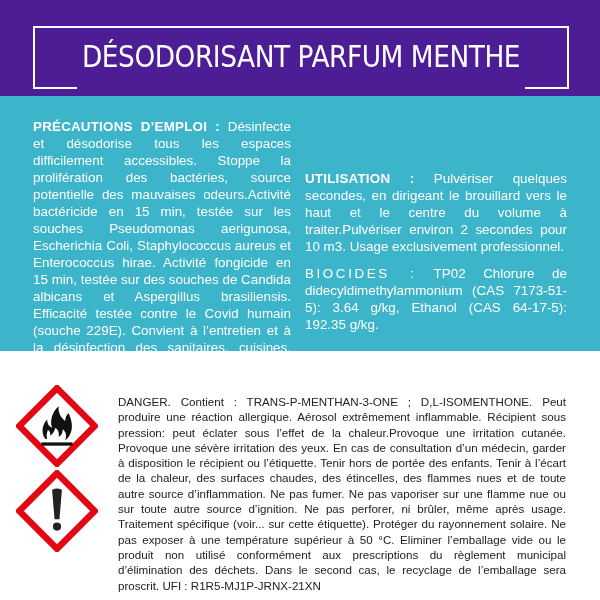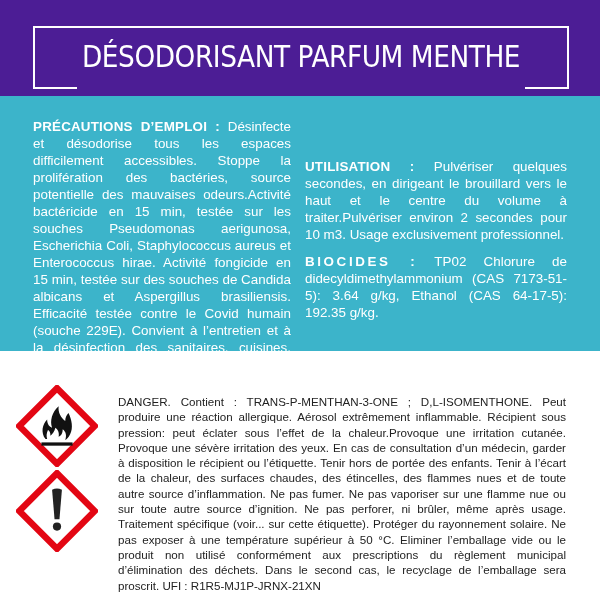--- a/index.html
+++ b/index.html
@@ -39,21 +39,21 @@
     position: absolute; color: #ffffff;
     font-family: "Liberation Sans", sans-serif;
     font-size: 13.4px; line-height: 17px;
     text-align: justify;
   }
   .col-left { left: 33px; top: 118px; width: 258px; }
   .col-right { left: 305px; top: 118px; width: 262px; }
   .col p { margin: 0; }
   .col p + p { margin-top: 10px; }
   .col .head { font-weight: bold; letter-spacing: 0.2px; }
-  .col .head-wide { font-weight: bold; letter-spacing: 2.6px; }
+  .col .head-wide { font-weight: normal; letter-spacing: 2.6px; }
   .pictos {
     position: absolute; left: 16px; top: 385px; width: 82px;
   }
   .picto { display: block; width: 82px; height: 82px; margin-bottom: 3px; }
   .danger-text {
     position: absolute; left: 107px; top: 383px; width: 470px;
     color: #222222;
     font-family: "Liberation Sans", sans-serif;
     font-size: 11.6px; line-height: 15.3px;
     text-align: justify;
@@ -74,21 +74,21 @@
 <div class="teal-band"></div>
 
 <div class="col col-left">
   <p><span class="head">PRÉCAUTIONS D’EMPLOI :</span> <span>Désinfecte et désodorise tous les espaces difficilement accessibles. Stoppe la prolifération des bactéries, source potentielle des mauvaises odeurs.Activité bactéricide en 15 min, testée sur les souches Pseudomonas aerigunosa, Escherichia Coli, Staphylococcus aureus et Enterococcus hirae. Activité fongicide en 15 min, testée sur des souches de Candida albicans et Aspergillus brasiliensis. Efficacité testée contre le Covid humain (souche 229E). Convient à l’entretien et à la désinfection des sanitaires, cuisines, salles de réunions, bureaux, locaux poubelles…Convient particulièrement aux collectivités, aux entreprises de location (ski, bowling) et aux restaurants.</span></p>
 </div>
 
 <div class="col col-right" style="top:118px;">
   <p style="visibility:hidden;height:0;overflow:hidden;margin:0;"></p>
 </div>
 
-<div class="col col-right" style="top:158px;">
+<div class="col col-right" style="top:170px;">
   <p><span class="head">UTILISATION :</span> <span>Pulvériser quelques secondes, en dirigeant le brouillard vers le haut et le centre du volume à traiter.Pulvériser environ 2 secondes pour 10 m3. Usage exclusivement professionnel.</span></p>
   <p><span class="head-wide">BIOCIDES :</span> <span>TP02 Chlorure de didecyldimethylammonium (CAS 7173-51-5): 3.64 g/kg, Ethanol (CAS 64-17-5): 192.35 g/kg.</span></p>
 </div>
 
 <div class="pictos">
   <svg class="picto" viewBox="0 0 100 100">
     <polygon points="50,4 96,50 50,96 4,50" fill="#ffffff" stroke="#e30613" stroke-width="8" stroke-linejoin="miter"></polygon>
     <path d="M36 66 C30 58 32 48 38 42 C38 48 41 51 44 52 C41 44 44 33 52 26 C51 34 55 40 60 44 C60 39 62 36 64 34 C68 42 70 52 66 60 C64 64 62 66 60 67 C62 62 61 57 57 54 C57 59 55 62 52 63 C53 58 51 54 48 52 C47 57 44 60 42 62 C42 58 41 56 39 55 C37 59 37 63 38 66 Z" fill="#111111"></path>
     <rect x="31" y="70" width="38" height="4" fill="#111111"></rect>
   </svg>

